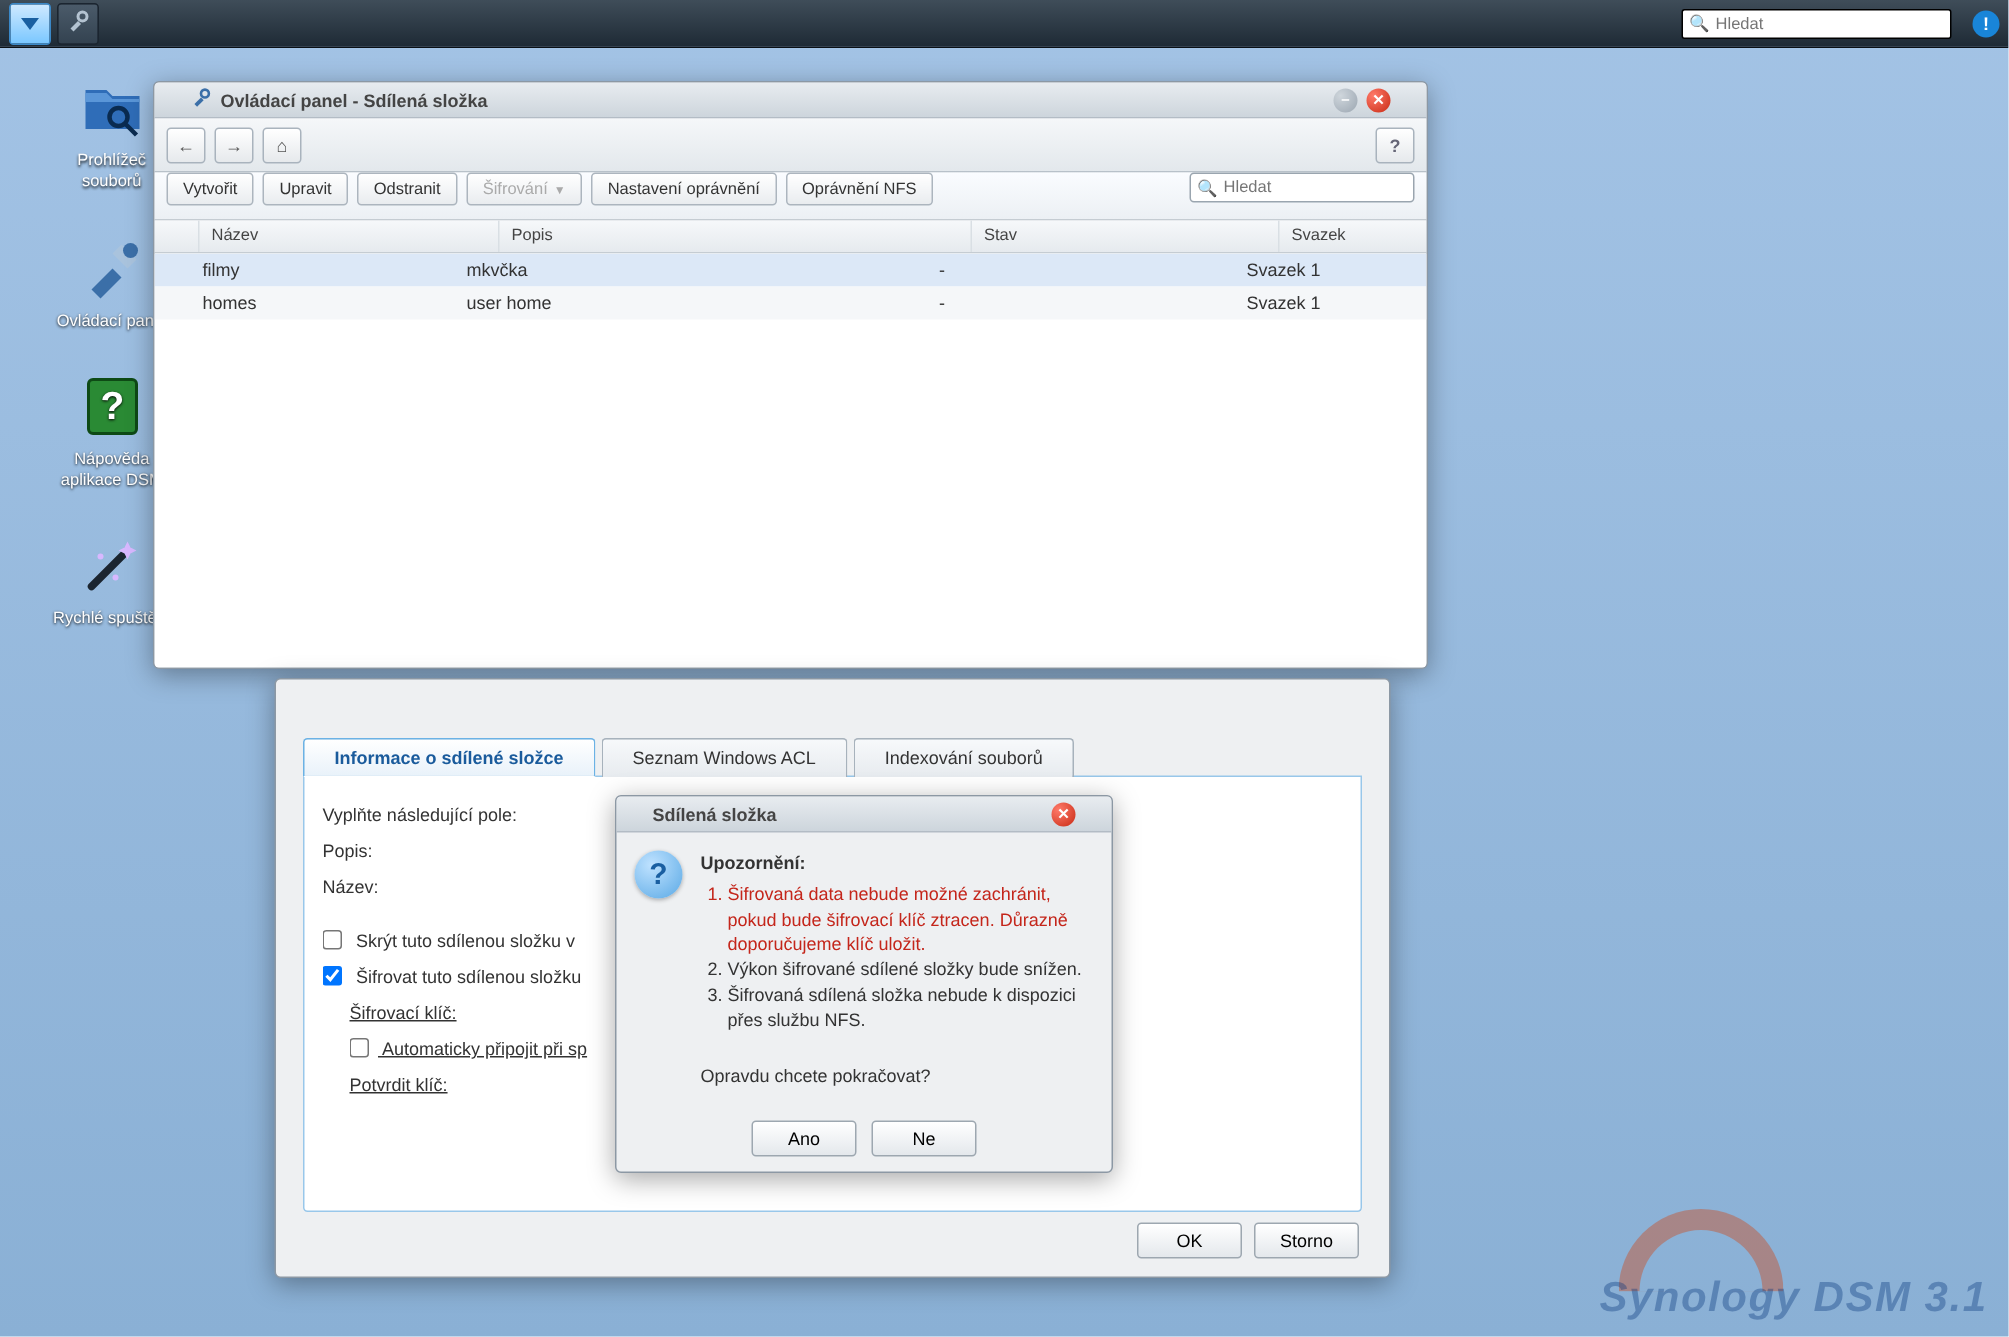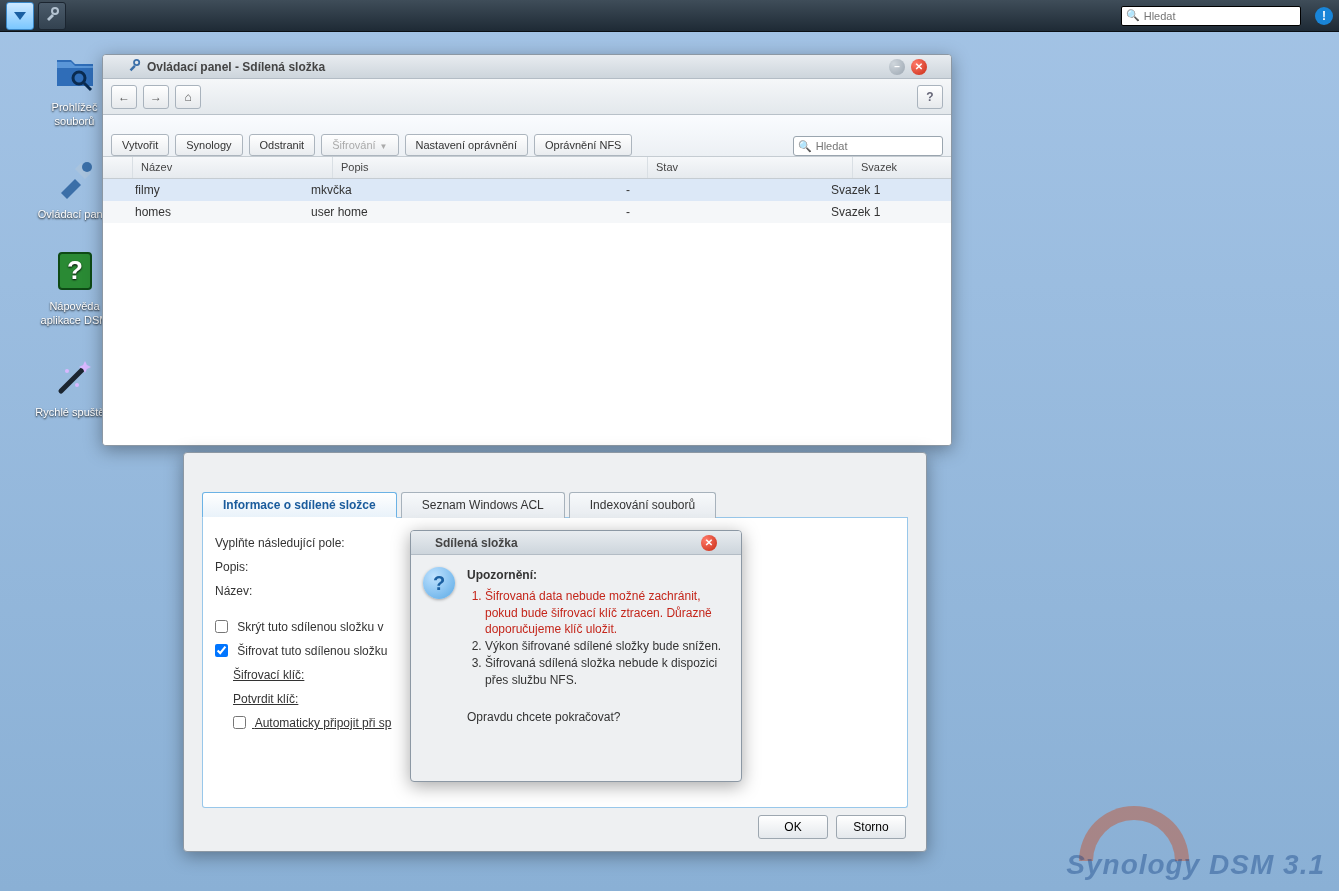--- a/index.html
+++ b/index.html
@@ -42,21 +42,21 @@
 .winbtn.close { background:radial-gradient(circle at 30% 30%,#ff7a6a,#c82a13); }
 
 
 #cp-window { top:54px; left:102px; width:850px; height:392px; }
 .navbar { height:36px; display:flex; align-items:center; gap:6px; padding:0 8px;
   background:linear-gradient(#f5f7f9,#e3e8ec); border-bottom:1px solid #b8c1c9; }
 .navbtn { width:26px; height:24px; background:linear-gradient(#fff,#e6e9ec); border:1px solid #a9b3bd;
   border-radius:3px; display:flex; align-items:center; justify-content:center; cursor:pointer; font-size:12px; color:#555; }
 .navbar .sp{flex:1;}
 .help-btn { font-weight:bold; color:#667; }
-.toolbar { height:42px; display:flex; align-items:flex-end; gap:6px; padding:0 8px;
+.toolbar { height:32px; display:flex; align-items:flex-start; gap:6px; padding:0 8px;
   background:linear-gradient(#fafcff,#ecf0f4); border-bottom:1px solid #c5ccd2; }
 .tbtn { height:22px; padding:0 10px; background:linear-gradient(#fff,#e9ecef); border:1px solid #acb5be;
   border-radius:3px; font-size:11px; color:#333; cursor:pointer; }
 .tbtn.disabled { color:#aaa; cursor:default; }
 .tbtn .dd { font-size:8px; margin-left:4px; }
 .tool-search { margin-left:auto; width:150px; height:20px; border:1px solid #9aa5af; border-radius:3px;
   background:#fff; display:flex; align-items:center; padding:0 4px; gap:4px; }
 .tool-search input { border:none; outline:none; width:100%; font-size:11px; }
 .grid-head { height:22px; display:flex; background:linear-gradient(#f6f8fa,#e6eaee);
   border-bottom:1px solid #c5ccd2; font-size:11px; color:#444; }
@@ -200,21 +200,21 @@
     <div class="navbtn">←</div>
     <div class="navbtn">→</div>
     <div class="navbtn">
       <span>⌂</span>
     </div>
     <span class="sp"></span>
     <div class="navbtn help-btn">?</div>
   </div>
   <div class="toolbar">
     <button class="tbtn">Vytvořit</button>
-    <button class="tbtn">Synology</button>
+    <button class="tbtn">Upravit</button>
     <button class="tbtn">Odstranit</button>
     <button class="tbtn disabled">
       <span>Šifrování</span><span class="dd">▼</span>
     </button>
     <button class="tbtn">Nastavení oprávnění</button>
     <button class="tbtn">Oprávnění NFS</button>
     <div class="tool-search">
       <span class="mag">🔍</span>
       <input type="text" placeholder="Hledat" style="">
     </div>
@@ -255,25 +255,25 @@
       <div class="form-row">Název:</div>
       <div class="form-row" style="margin-top:22px;">
         <input type="checkbox" class="chk" style="">
         <span>Skrýt tuto sdílenou složku v</span>
       </div>
       <div class="form-row">
         <input type="checkbox" class="chk" checked="" style="">
         <span>Šifrovat tuto sdílenou složku</span>
       </div>
       <div class="form-row indent">Šifrovací klíč:</div>
-      <div class="form-row indent">Potvrdit klíč:</div>
       <div class="form-row indent">
         <input type="checkbox" class="chk" style="">
         <span>Automaticky připojit při sp</span>
       </div>
+      <div class="form-row indent">Potvrdit klíč:</div>
     </div>
     <div class="dlg-footer">
       <button class="btn">OK</button>
       <button class="btn">Storno</button>
     </div>
   </div>
 </div>
 
 <div class="window" id="warn-dialog">
   <div class="titlebar">
@@ -286,16 +286,20 @@
     <div class="warn-text">
       <b>Upozornění:</b>
       <ol>
         <li class="red">Šifrovaná data nebude možné zachránit, pokud bude šifrovací klíč ztracen. Důrazně doporučujeme klíč uložit.</li>
         <li>Výkon šifrované sdílené složky bude snížen.</li>
         <li>Šifrovaná sdílená složka nebude k dispozici přes službu NFS.</li>
       </ol>
       <div>Opravdu chcete pokračovat?</div>
     </div>
   </div>
+  <div class="warn-footer">
+    <button class="btn">Ano</button>
+    <button class="btn">Ne</button>
+  </div>
 </div>
 
 <div class="wm-arc"></div>
 <div class="watermark">Synology DSM 3.1</div>
 
 </body></html>

